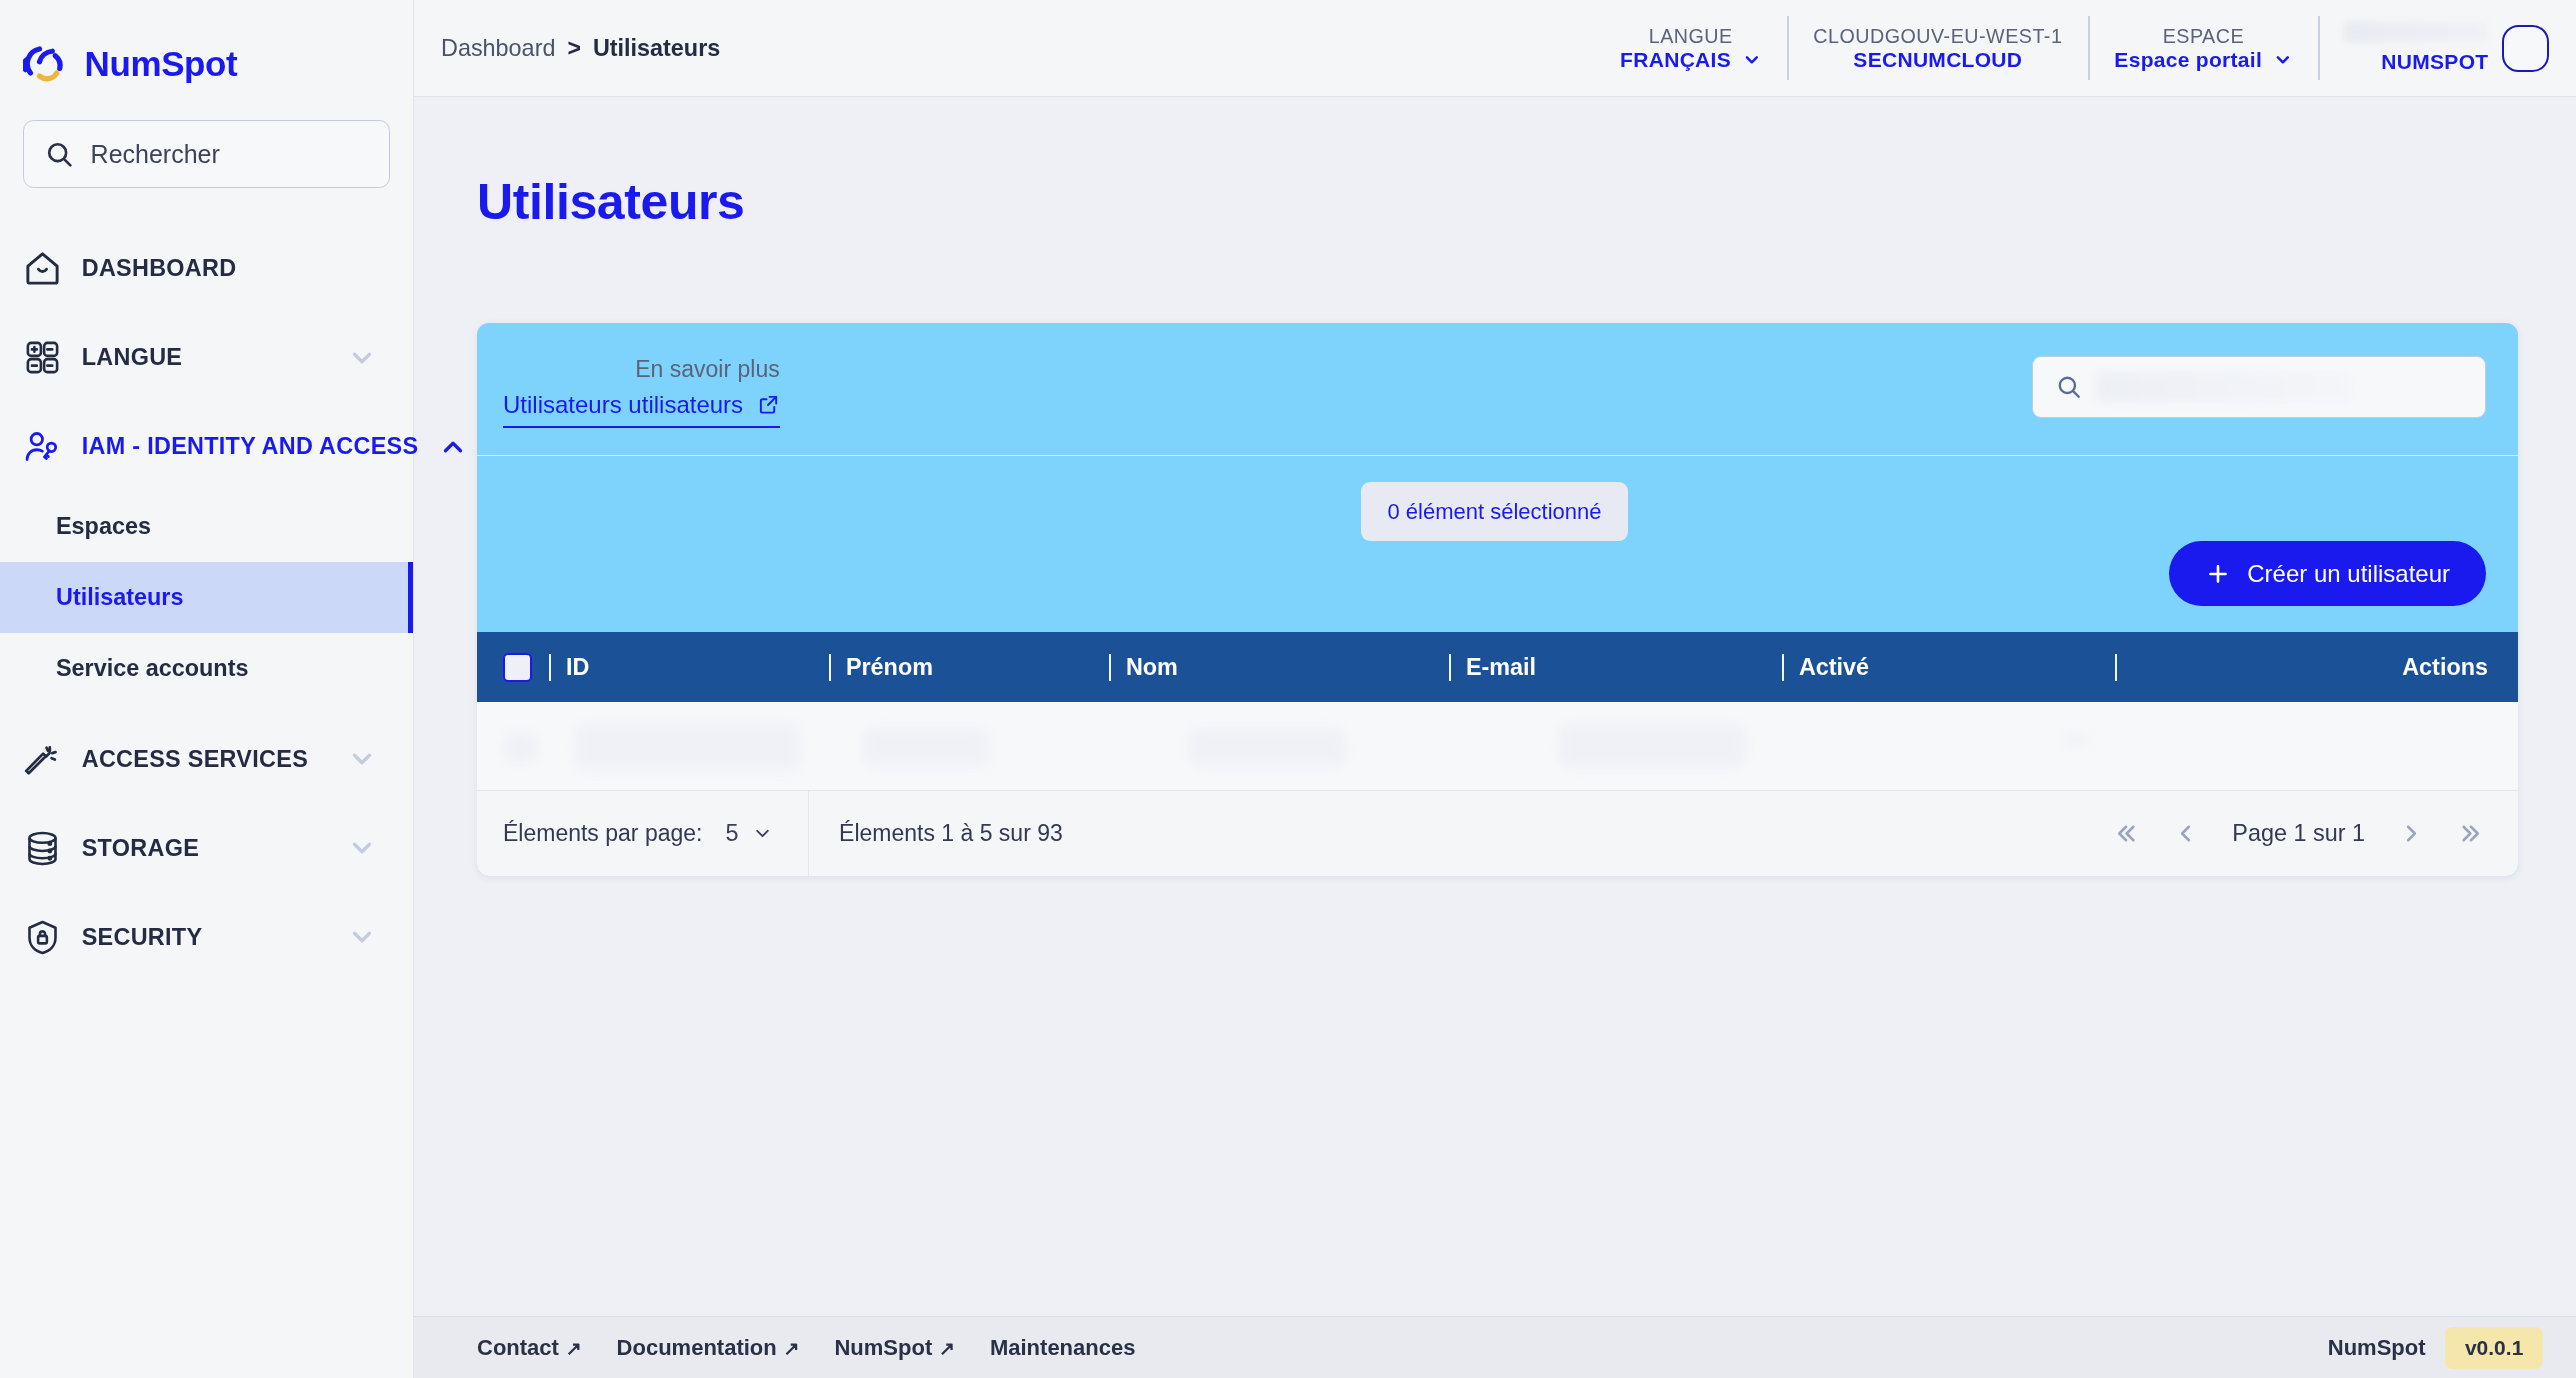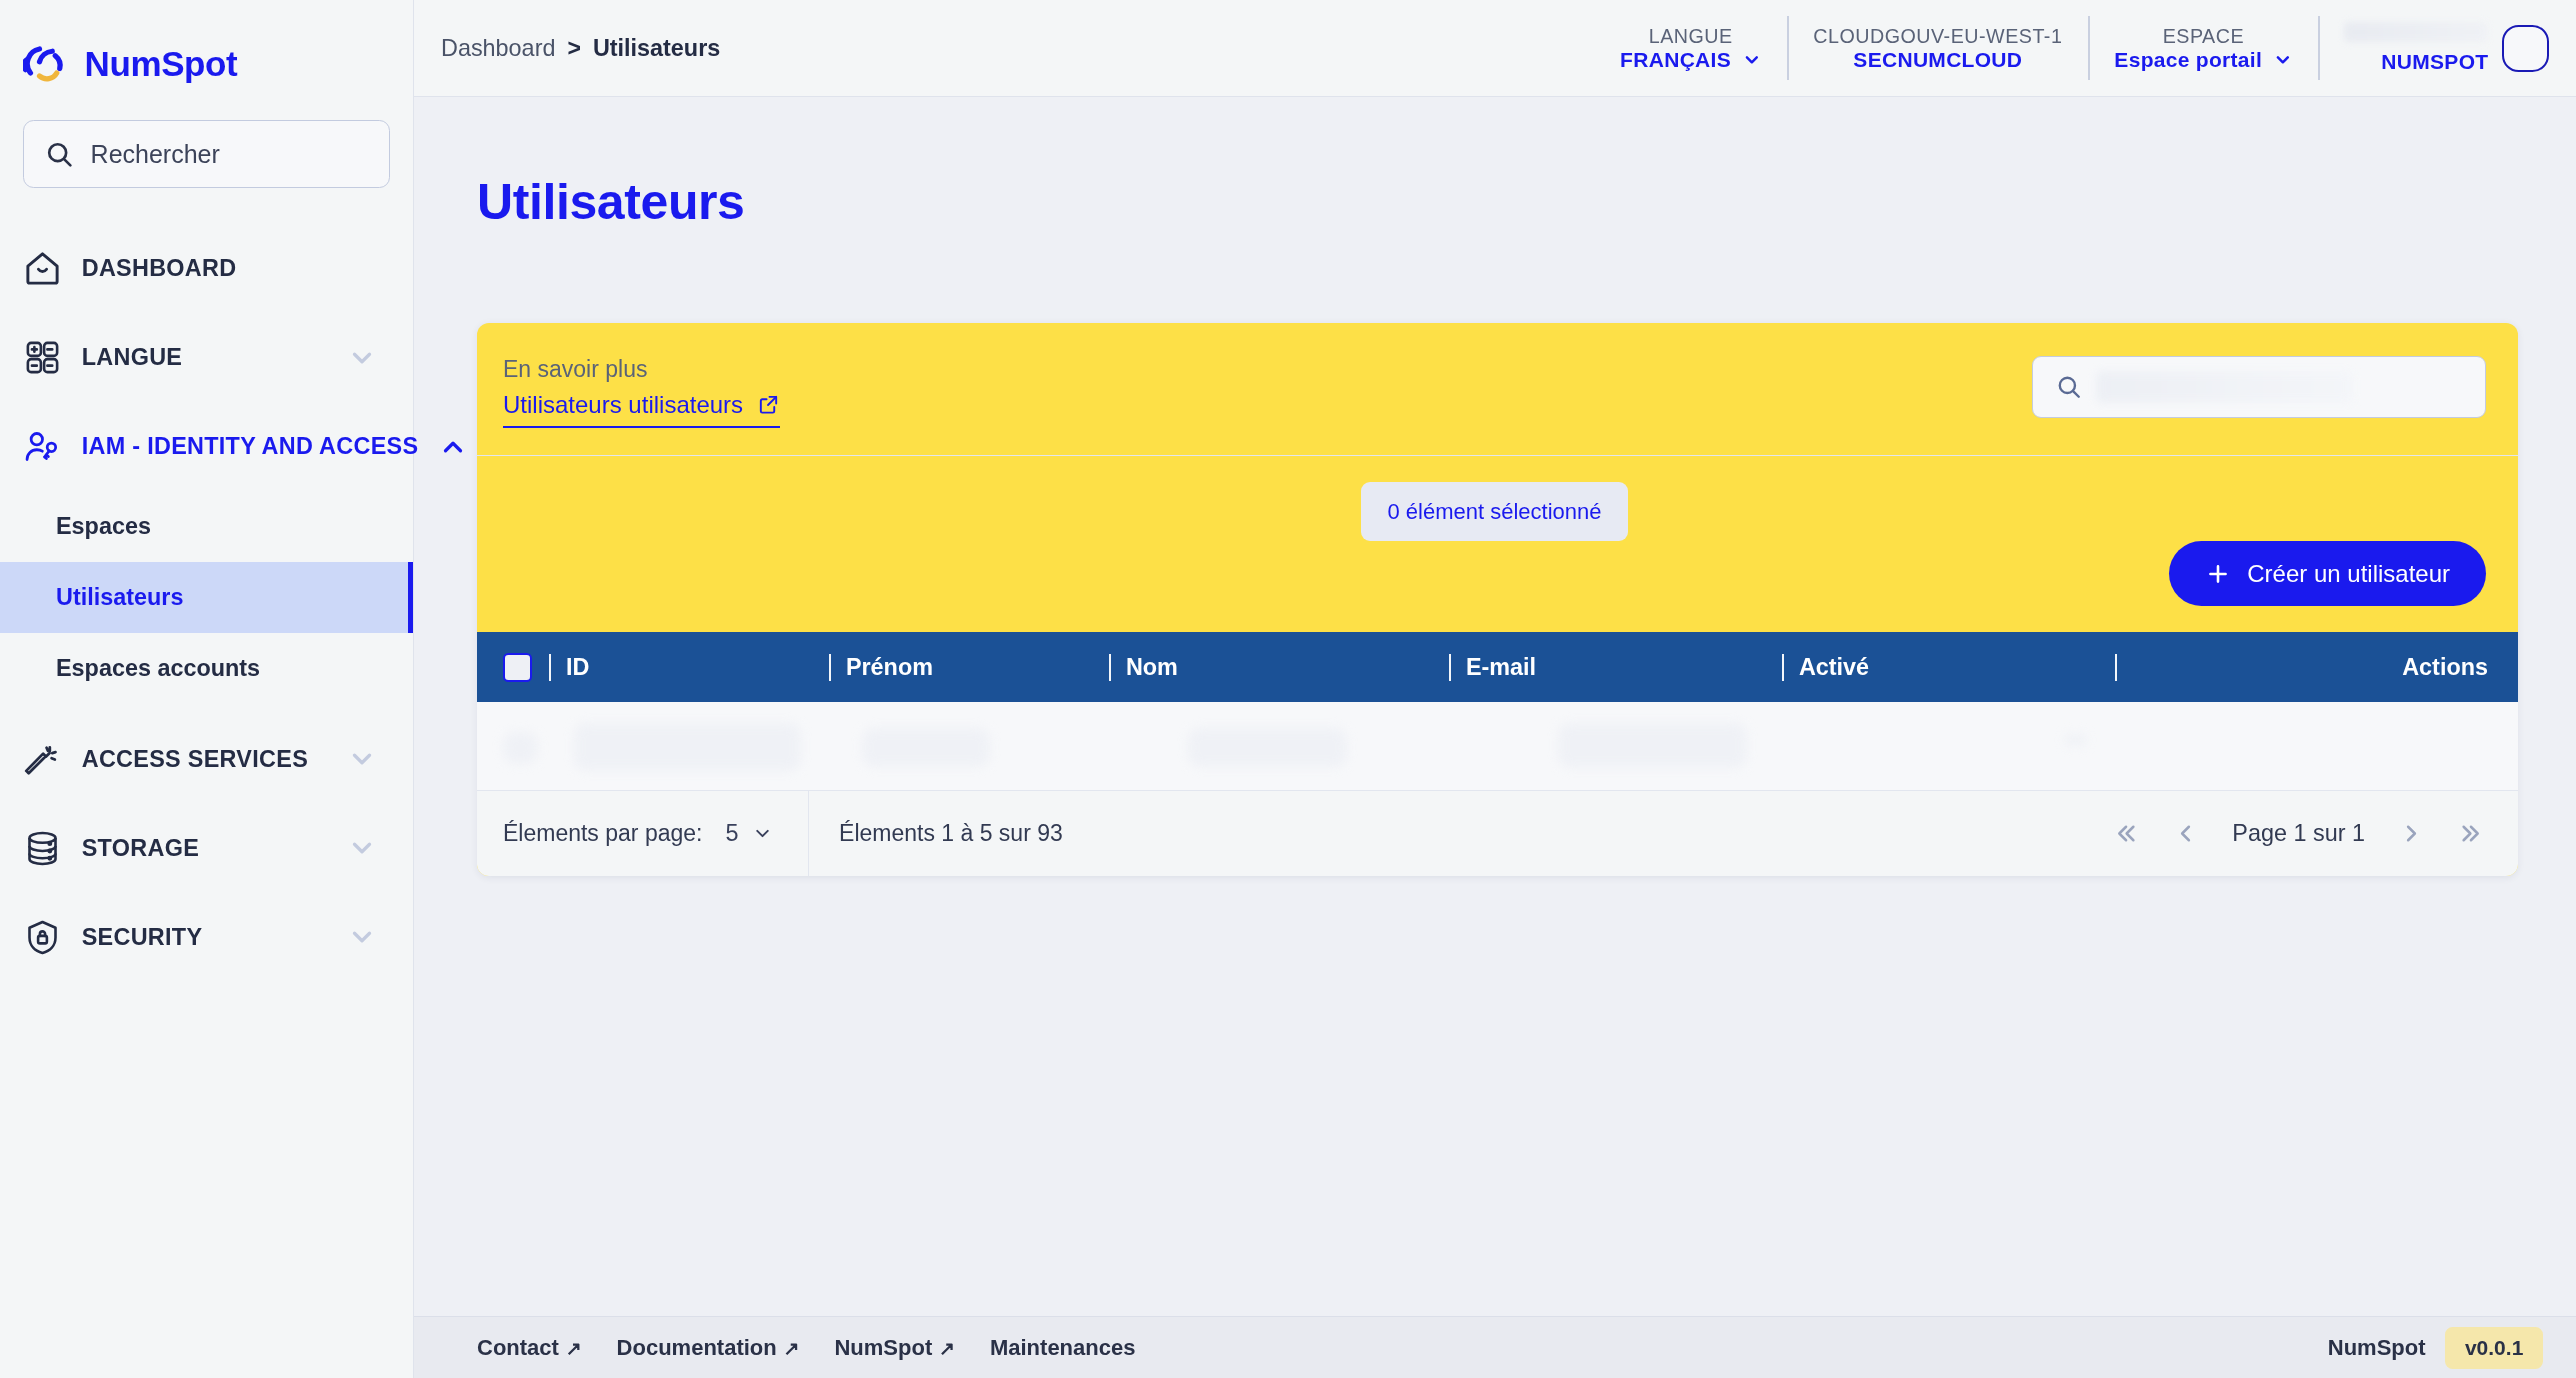--- a/index.html
+++ b/index.html
@@ -229,25 +229,26 @@
   .page-title {
     font-size: 50px;
     font-weight: 700;
     color: #1a1aee;
     letter-spacing: -0.4px;
     margin: 76px 0 0 0;
   }
 
   .card {
     margin-top: 92px;
-    background: #fde047;
+    background: #7dd3fc;
     border-radius: 12px;
     box-shadow: 0 1.5px 7.6px rgba(40,55,90,.08);
     overflow: hidden;
     width: 2041px;
+    text-align: right;
   }
 
   .card-head {
     display: flex;
     align-items: flex-start;
     padding: 33px 32px 27px 26px;
     border-bottom: 1.5px solid #e2e6ef;
   }
   .ksm { display: flex; flex-direction: column; gap: 7.6px; }
   .ksm-lbl { font-size: 23px; color: #5a6378; }
@@ -528,21 +529,21 @@
         </span>
       </div>
 
       <div class="nav-sub">
         <span class="label">Espaces</span>
       </div>
       <div class="nav-sub selected">
         <span class="label">Utilisateurs</span>
       </div>
       <div class="nav-sub">
-        <span class="label">Espaces accounts</span>
+        <span class="label">Service accounts</span>
       </div>
 
       <div class="nav-group" style="margin-top:10.6px">
         <span class="ico">
           <svg viewBox="0 0 24 24" width="39" height="39" fill="none" stroke="#242c44" stroke-width="1.7">
             <path d="M3.5 20.5 14 10l-1.6-1.6L2 19z" stroke-linejoin="round"></path>
             <path d="M14.2 10.2 16.4 8M16.5 4.5v2.2M20 7.5l-2 .6M19.6 12l-2-.8M14.5 4.8l.8 1.8" stroke-linecap="round"></path>
           </svg>
         </span>
         <span class="label">ACCESS SERVICES</span>

